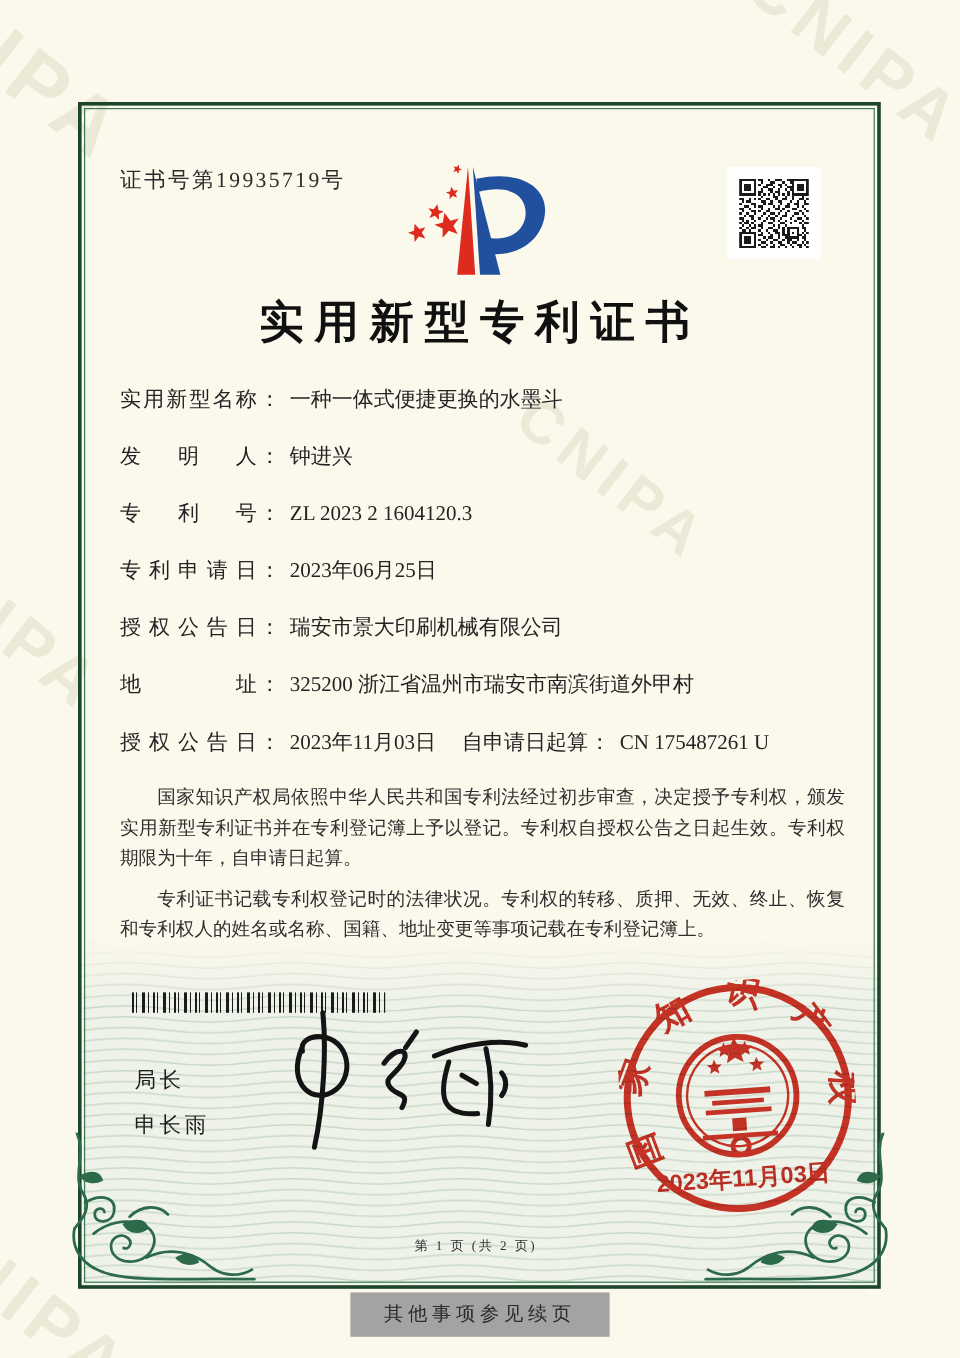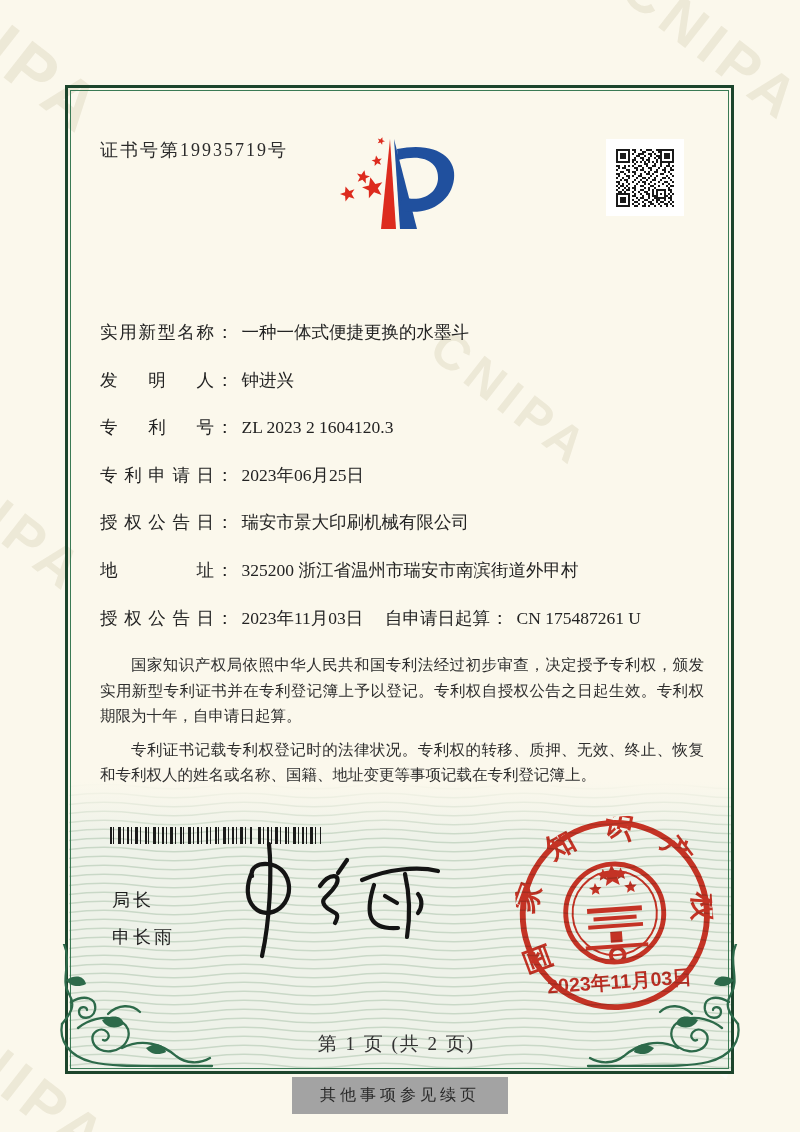--- a/index.html
+++ b/index.html
@@ -39,21 +39,21 @@
   .barcode{left:110px;top:827px;width:211px;height:17px;background:
     repeating-linear-gradient(90deg,#1b1b1b 0 2px,rgba(0,0,0,0) 2px 3.5px,
     #1b1b1b 3.5px 4.5px,rgba(0,0,0,0) 4.5px 8px,#1b1b1b 8px 11px,
     rgba(0,0,0,0) 11px 13px,#1b1b1b 13px 14px,rgba(0,0,0,0) 14px 17.5px);}
   .sig-title{left:112px;top:888px;font-family:"Liberation Sans","DejaVu Sans",sans-serif;
              font-size:18px;letter-spacing:3px;color:#1d1d1d;}
   .sig-name{left:112px;top:925px;font-family:"Liberation Sans","DejaVu Sans",sans-serif;
             font-size:18px;letter-spacing:3px;color:#1d1d1d;}
   .sig-script{left:222px;top:838px;z-index:6;}
   .seal{left:517px;top:817px;z-index:7;transform:rotate(-4deg);mix-blend-mode:multiply;opacity:.94;}
-  .page-info{left:65px;top:1031px;width:663px;text-align:center;font-size:19px;
+  .page-info{left:65px;top:1031px;width:663px;text-align:center;font-size:11px;
              letter-spacing:2px;color:#333;z-index:6;}
   .note{left:0;top:1077px;width:800px;display:flex;justify-content:center;z-index:6;}
   .note-box{background:#a3a3a3;padding:8px 28px;font-size:16px;letter-spacing:4px;color:#2a2a2a;}
 </style>
 </head>
 <body>
 
 <div class="page">
 
   <div class="wm" style="left:-70px;top:-60px;font-size:68px;">CNIPA</div>
@@ -151,20 +151,21 @@
           <rect x="24" y="2" width="3" height="3"></rect>
           <rect x="2" y="24" width="3" height="3"></rect>
         <rect x="20" y="20" width="5" height="5"></rect>
       </g>
       <rect x="21" y="21" width="3" height="3" fill="#fff"></rect>
       <rect x="22" y="22" width="1" height="1" fill="#1a1a1a"></rect>
       <path fill="#1a1a1a" d="M8 0h2v1h-2zM12 0h1v1h-1zM15 0h3v1h-3zM20 0h2v1h-2zM9 1h1v1h-1zM13 1h2v1h-2zM18 1h1v1h-1zM21 1h1v1h-1zM8 2h1v1h-1zM11 2h3v1h-3zM16 2h2v1h-2zM19 2h1v1h-1zM10 3h2v1h-2zM14 3h1v1h-1zM17 3h1v1h-1zM20 3h2v1h-2zM9 4h1v1h-1zM12 4h2v1h-2zM16 4h1v1h-1zM19 4h1v1h-1zM21 4h1v1h-1zM8 5h2v1h-2zM13 5h1v1h-1zM15 5h2v1h-2zM20 5h1v1h-1zM8 6h1v1h-1zM10 6h1v1h-1zM12 6h1v1h-1zM14 6h1v1h-1zM16 6h1v1h-1zM18 6h1v1h-1zM20 6h1v1h-1zM9 7h1v1h-1zM14 7h2v1h-2zM19 7h1v1h-1zM22 7h1v1h-1zM26 7h1v1h-1zM0 8h2v1h-2zM4 8h1v1h-1zM6 8h1v1h-1zM8 8h1v1h-1zM11 8h2v1h-2zM15 8h1v1h-1zM18 8h2v1h-2zM22 8h1v1h-1zM25 8h2v1h-2zM28 8h1v1h-1zM1 9h1v1h-1zM3 9h2v1h-2zM9 9h2v1h-2zM13 9h1v1h-1zM16 9h2v1h-2zM21 9h1v1h-1zM24 9h1v1h-1zM27 9h1v1h-1zM0 10h1v1h-1zM5 10h2v1h-2zM10 10h1v1h-1zM12 10h2v1h-2zM17 10h1v1h-1zM20 10h1v1h-1zM23 10h2v1h-2zM27 10h2v1h-2zM2 11h2v1h-2zM6 11h1v1h-1zM8 11h2v1h-2zM14 11h1v1h-1zM16 11h1v1h-1zM19 11h2v1h-2zM24 11h1v1h-1zM26 11h1v1h-1zM0 12h2v1h-2zM4 12h1v1h-1zM9 12h1v1h-1zM12 12h1v1h-1zM15 12h2v1h-2zM18 12h1v1h-1zM22 12h2v1h-2zM27 12h1v1h-1zM1 13h1v1h-1zM5 13h2v1h-2zM8 13h1v1h-1zM11 13h2v1h-2zM17 13h1v1h-1zM20 13h1v1h-1zM25 13h1v1h-1zM28 13h1v1h-1zM0 14h1v1h-1zM3 14h1v1h-1zM6 14h1v1h-1zM10 14h1v1h-1zM13 14h2v1h-2zM16 14h1v1h-1zM19 14h1v1h-1zM23 14h2v1h-2zM26 14h1v1h-1zM2 15h1v1h-1zM4 15h2v1h-2zM9 15h1v1h-1zM12 15h1v1h-1zM15 15h1v1h-1zM18 15h2v1h-2zM22 15h1v1h-1zM27 15h1v1h-1zM0 16h2v1h-2zM5 16h1v1h-1zM8 16h1v1h-1zM11 16h1v1h-1zM13 16h2v1h-2zM17 16h1v1h-1zM21 16h1v1h-1zM24 16h2v1h-2zM28 16h1v1h-1zM1 17h1v1h-1zM3 17h1v1h-1zM6 17h1v1h-1zM10 17h1v1h-1zM14 17h1v1h-1zM16 17h1v1h-1zM19 17h1v1h-1zM23 17h1v1h-1zM26 17h1v1h-1zM0 18h1v1h-1zM2 18h2v1h-2zM5 18h1v1h-1zM9 18h1v1h-1zM12 18h2v1h-2zM17 18h2v1h-2zM21 18h1v1h-1zM25 18h1v1h-1zM27 18h2v1h-2zM1 19h1v1h-1zM4 19h1v1h-1zM6 19h1v1h-1zM8 19h2v1h-2zM14 19h1v1h-1zM16 19h1v1h-1zM19 19h1v1h-1zM26 19h1v1h-1zM0 20h1v1h-1zM3 20h1v1h-1zM5 20h2v1h-2zM9 20h1v1h-1zM12 20h2v1h-2zM16 20h1v1h-1zM18 20h1v1h-1zM26 20h2v1h-2zM1 21h2v1h-2zM4 21h1v1h-1zM8 21h1v1h-1zM11 21h1v1h-1zM14 21h2v1h-2zM18 21h1v1h-1zM27 21h1v1h-1zM9 22h1v1h-1zM12 22h1v1h-1zM15 22h2v1h-2zM18 22h1v1h-1zM26 22h1v1h-1zM28 22h1v1h-1zM8 23h2v1h-2zM13 23h1v1h-1zM16 23h1v1h-1zM18 23h2v1h-2zM25 23h1v1h-1zM27 23h1v1h-1zM10 24h1v1h-1zM12 24h2v1h-2zM16 24h1v1h-1zM19 24h1v1h-1zM26 24h2v1h-2zM8 25h1v1h-1zM11 25h1v1h-1zM14 25h2v1h-2zM18 25h1v1h-1zM20 25h2v1h-2zM24 25h1v1h-1zM27 25h1v1h-1zM9 26h2v1h-2zM13 26h1v1h-1zM16 26h2v1h-2zM20 26h1v1h-1zM22 26h2v1h-2zM26 26h1v1h-1zM28 26h1v1h-1zM8 27h1v1h-1zM11 27h1v1h-1zM14 27h1v1h-1zM17 27h2v1h-2zM21 27h1v1h-1zM24 27h2v1h-2zM27 27h1v1h-1zM9 28h2v1h-2zM13 28h2v1h-2zM16 28h1v1h-1zM19 28h1v1h-1zM22 28h1v1h-1zM25 28h1v1h-1zM28 28h1v1h-1z"></path>
     </svg>
   </div>
 
+  <div class="ct title">实用新型专利证书</div>
 
   <div class="ct row" style="top:320px">
     <span class="lb">实用新型名称</span><span class="cl">：</span><span>一种一体式便捷更换的水墨斗</span>
   </div>
   <div class="ct row" style="top:368px">
     <span class="lb">发明人</span><span class="cl">：</span><span>钟进兴</span>
   </div>
   <div class="ct row" style="top:415px">
     <span class="lb">专利号</span><span class="cl">：</span><span>ZL 2023 2 1604120.3</span>
   </div>

